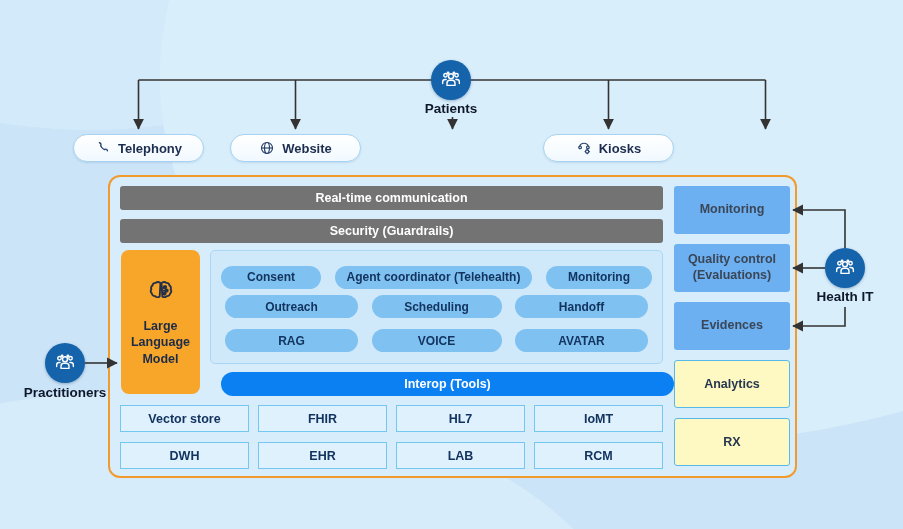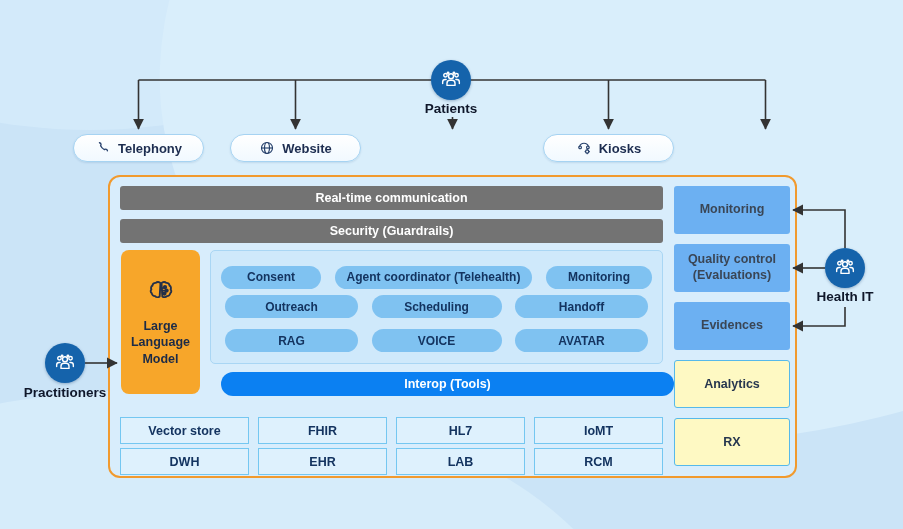--- a/index.html
+++ b/index.html
@@ -46,21 +46,21 @@
           justify-content:space-between; align-items:center; }
   .agent-row.r1 { top:10px; padding:16px 10px; }
   .agent-row.r2 { top:44px; padding:0 14px; }
   .agent-row.r3 { top:78px; padding:0 14px; }
   .agent-pill { height:23px; background:#7fc2f1; border-radius:12px; display:flex;
           align-items:center; justify-content:center; color:#143460; font-size:12px; font-weight:700; }
   .interop { position:absolute; left:100px; top:195px; width:453px; height:24px;
           background:#0b80f2; border-radius:12px; color:#fff; font-size:12.5px; font-weight:700;
           display:flex; align-items:center; justify-content:center;margin-left:11px; }
   .int-grid { position:absolute; left:10px; top:228px; width:543px;
-          display:grid; grid-template-columns:repeat(4,1fr); gap:4px 9px;margin-top:12px; }
+          display:grid; grid-template-columns:repeat(4,1fr); gap:10px 9px; }
   .int-cell { height:27px; background:#def1fd; border:1.5px solid #74c7f1;
           display:flex; align-items:center; justify-content:center;
           color:#143460; font-size:12.5px; font-weight:700; }
   .right-col { position:absolute; left:564px; top:9px; width:116px;
           display:flex; flex-direction:column; gap:10px; }
   .gov-box { height:48px; background:#6cb0f2; border-radius:3px; display:flex;
           align-items:center; justify-content:center; text-align:center; color:#3a4656;
           font-size:12.5px; font-weight:700; padding:0 7px; line-height:1.25; }
   .out-box { height:48px; background:#fef9c3; border:1.5px solid #56b9ea; border-radius:3px;
           display:flex; align-items:center; justify-content:center; color:#27374f;

